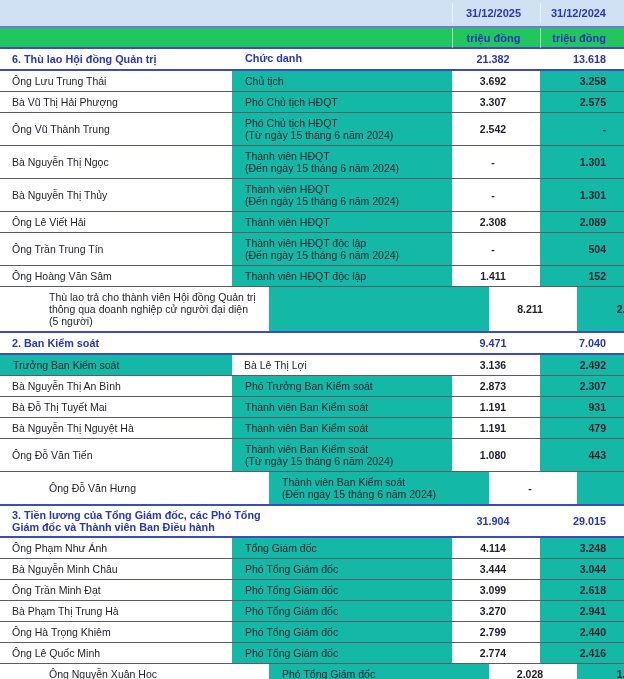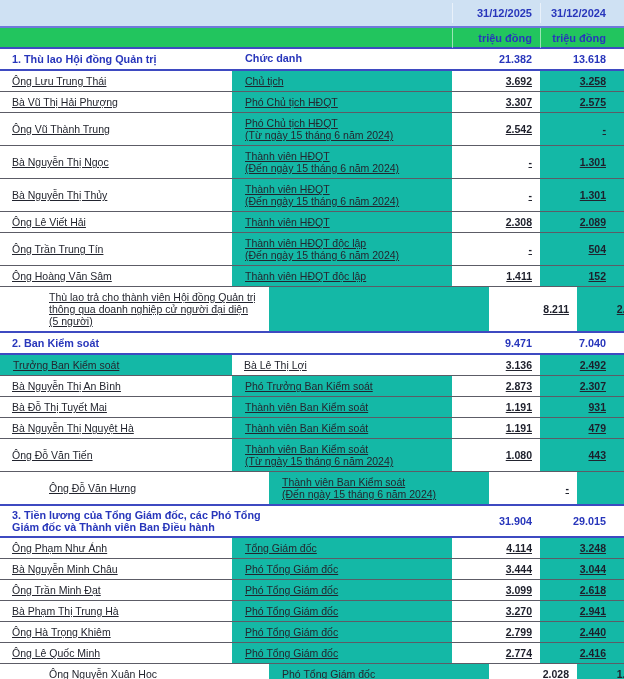--- a/index.html
+++ b/index.html
@@ -34,29 +34,28 @@
   .hrow1 .cell, .hrow2 .cell {
     font-size: 11px;
     font-weight: 700;
     color: #2836bb;
   }
 
   
   .cell { line-height: 12px; }
   .c1 { padding: 4px 10px 4px 12px; }
   .c2 { padding: 4px 10px 4px 13px; }
-  .c3 { text-align: right; padding: 4px 8px 4px 2px; }
+  .c3 { text-align: center; padding: 4px 8px 4px 2px; }
   .c4 { text-align: right; padding: 4px 18px 4px 2px; }
   .vcenter { display: flex; flex-direction: column; justify-content: center; }
 
   
   .row.data {
     border-bottom: 1px solid #5c5c66;
     font-size: 10.5px;
-    text-decoration: underline;
   }
   .row.data .c2, .row.data .c4 { background: #14b8a6; }
   .row.data .c3, .row.data .c4 { font-weight: 700; color: #1d1f2b; }
   .row.data .c1, .row.data .c2 { color: #24262f; }
   .title2 { display: block; }
 
   
   .row.section {
     border-top: 2px solid #3e4ac1;
     border-bottom: 2px solid #3e4ac1;
@@ -90,21 +89,21 @@
   </div>
   <div class="grid hrow2">
     <div class="cell c1"></div>
     <div class="cell c2"></div>
     <div class="cell c3">triệu đồng</div>
     <div class="cell c4">triệu đồng</div>
   </div>
   <div>
       <div class="grid row section first">
         <div class="cell c1 vcenter">
-          <div class="inner">1. Thù lao Hội đồng Quản trị</div>
+          <div class="inner">6. Thù lao Hội đồng Quản trị</div>
         </div>
         <div class="cell c2 vcenter">
           <span>Chức danh</span>
         </div>
         <div class="cell c3 vcenter">21.382</div>
         <div class="cell c4 vcenter">13.618</div>
       </div>
       <div class="grid row data">
         <div class="cell c1 vcenter">
           <div class="inner">Ông Lưu Trung Thái</div>

